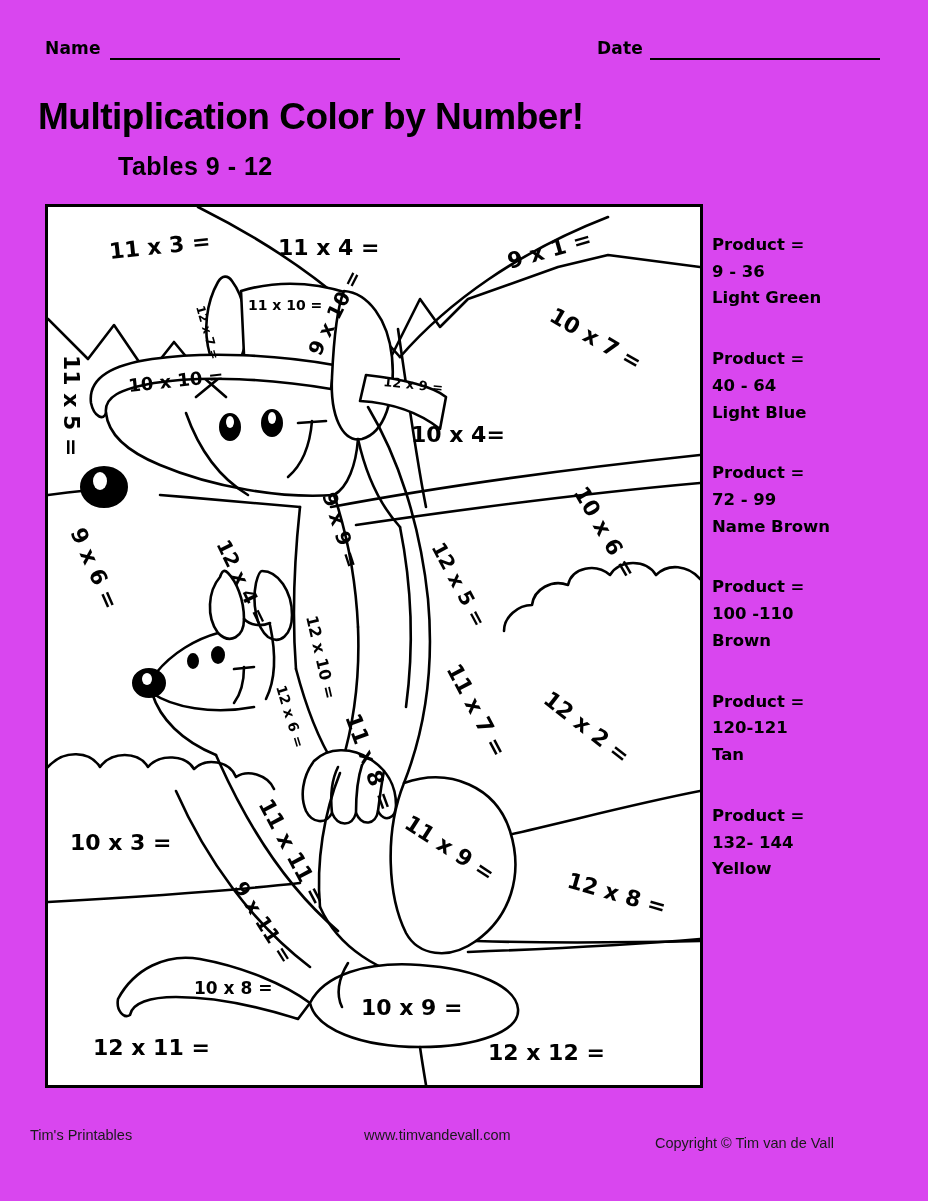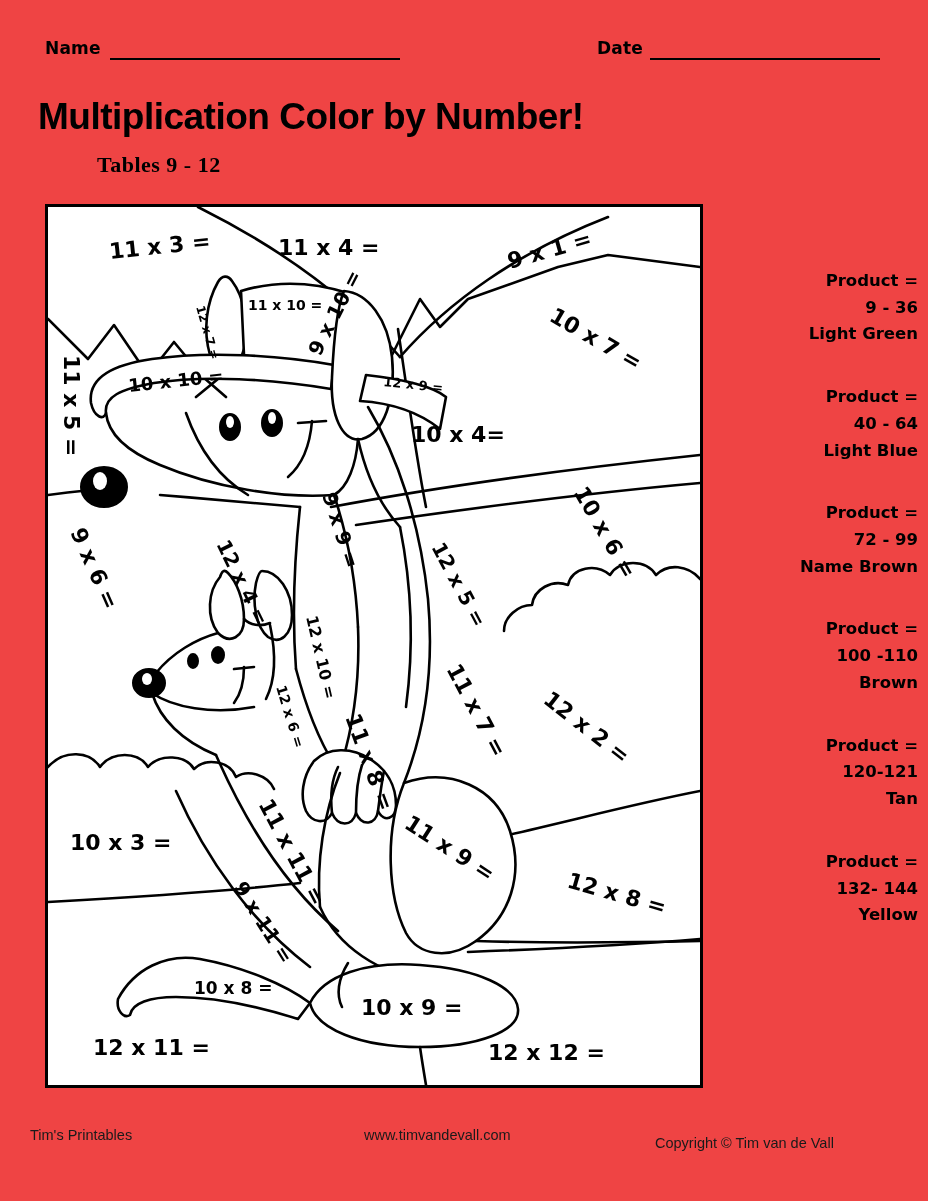--- a/index.html
+++ b/index.html
@@ -10,21 +10,21 @@
   body {
     width: 928px;
     height: 1201px;
     position: relative;
     font-family: "DejaVu Sans", sans-serif;
     overflow: hidden;
   }
   .page {
     position: absolute;
     inset: 0;
-    background: #ef4444;
+    background: #d946ef;
   }
 
   
   .namerow {
     position: absolute;
     top: 36px;
     left: 0;
     width: 928px;
     height: 30px;
   }
@@ -54,24 +54,24 @@
     top: 96px;
     font-family: Liberation Sans, sans-serif;
     font-size: 37px;
     font-weight: 700;
     letter-spacing: -0.5px;
     color: #000;
     white-space: nowrap;
   }
   .subtitle {
     position: absolute;
-    left: 97px;
+    left: 118px;
     top: 152px;
-    font-family: Liberation Serif, serif;
-    font-size: 22px;
+    font-family: Liberation Sans, sans-serif;
+    font-size: 25px;
     font-weight: 700;
     letter-spacing: .5px;
     color: #000;
     white-space: nowrap;
   }
 
   
   .picture-frame {
     position: absolute;
     left: 45px;
@@ -86,22 +86,21 @@
 
   
   .legend {
     position: absolute;
     left: 712px;
     top: 232px;
     width: 206px;
   }
   .legend-entry {
     margin-bottom: 34px;
-    text-align: right;
-    margin-top: 36px;
+    text-align: left;
   }
   .legend-entry div {
     font-family: "DejaVu Sans", sans-serif;
     font-size: 16.5px;
     font-weight: 700;
     color: #000;
     line-height: 1.62;
     white-space: nowrap;
   }
 

